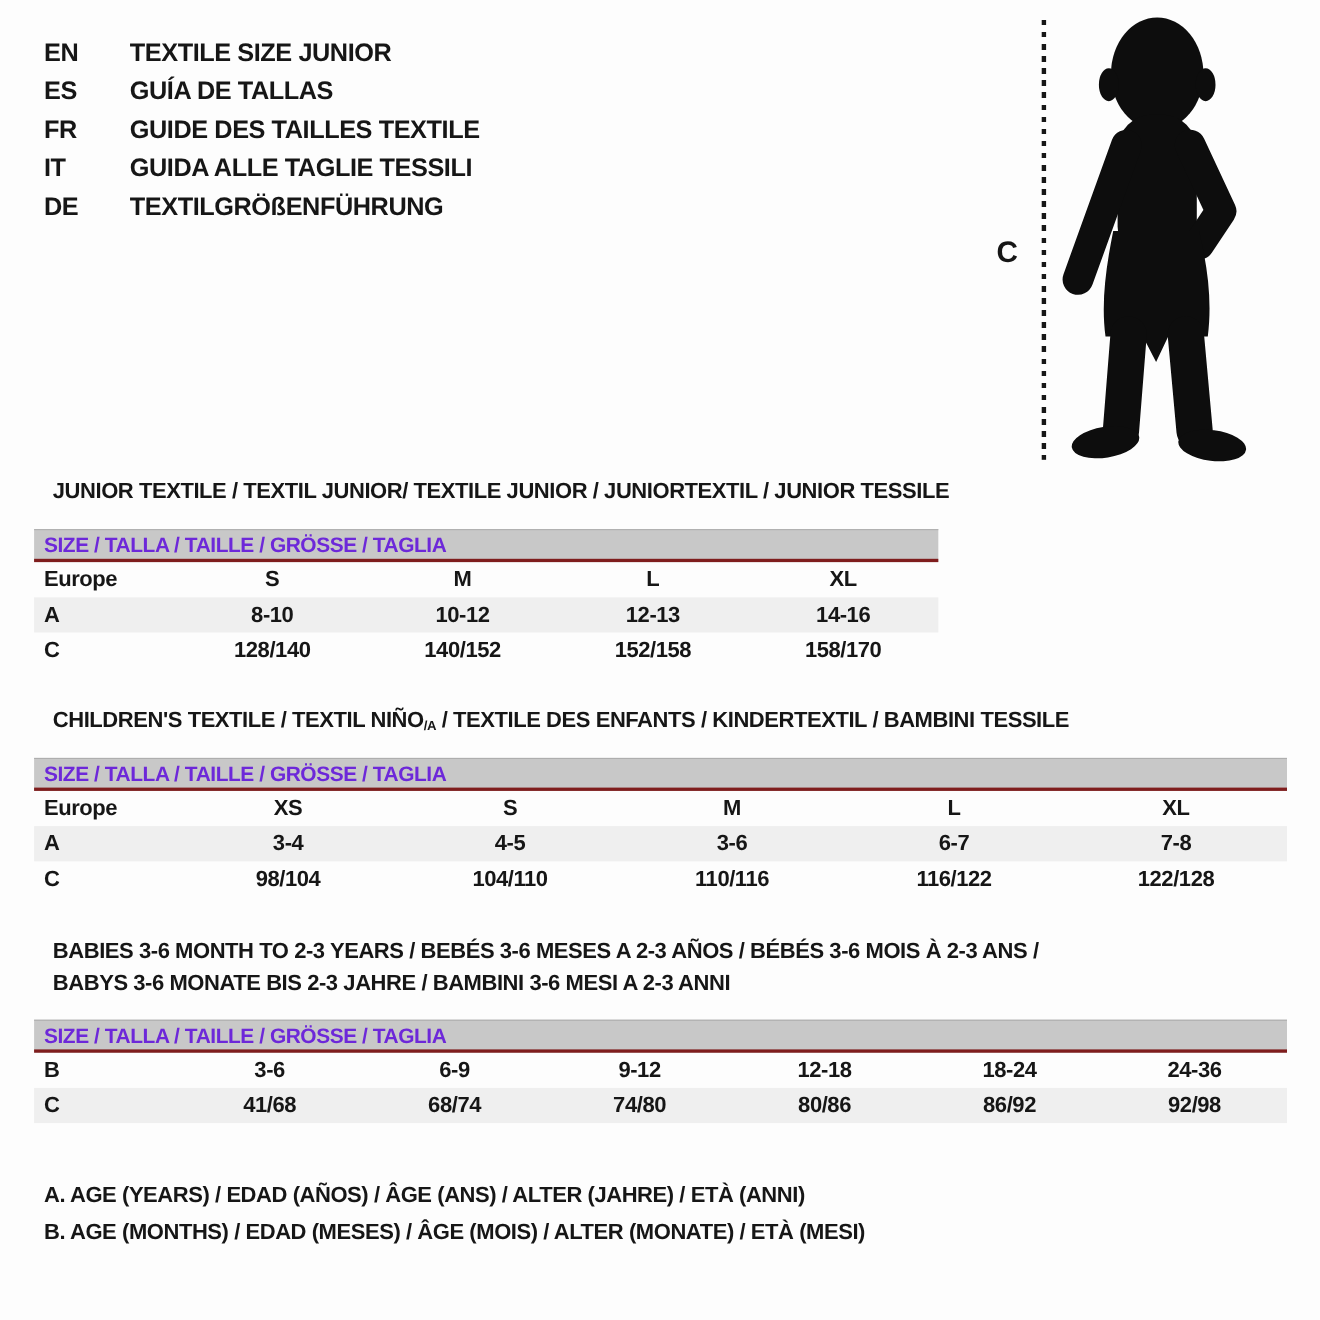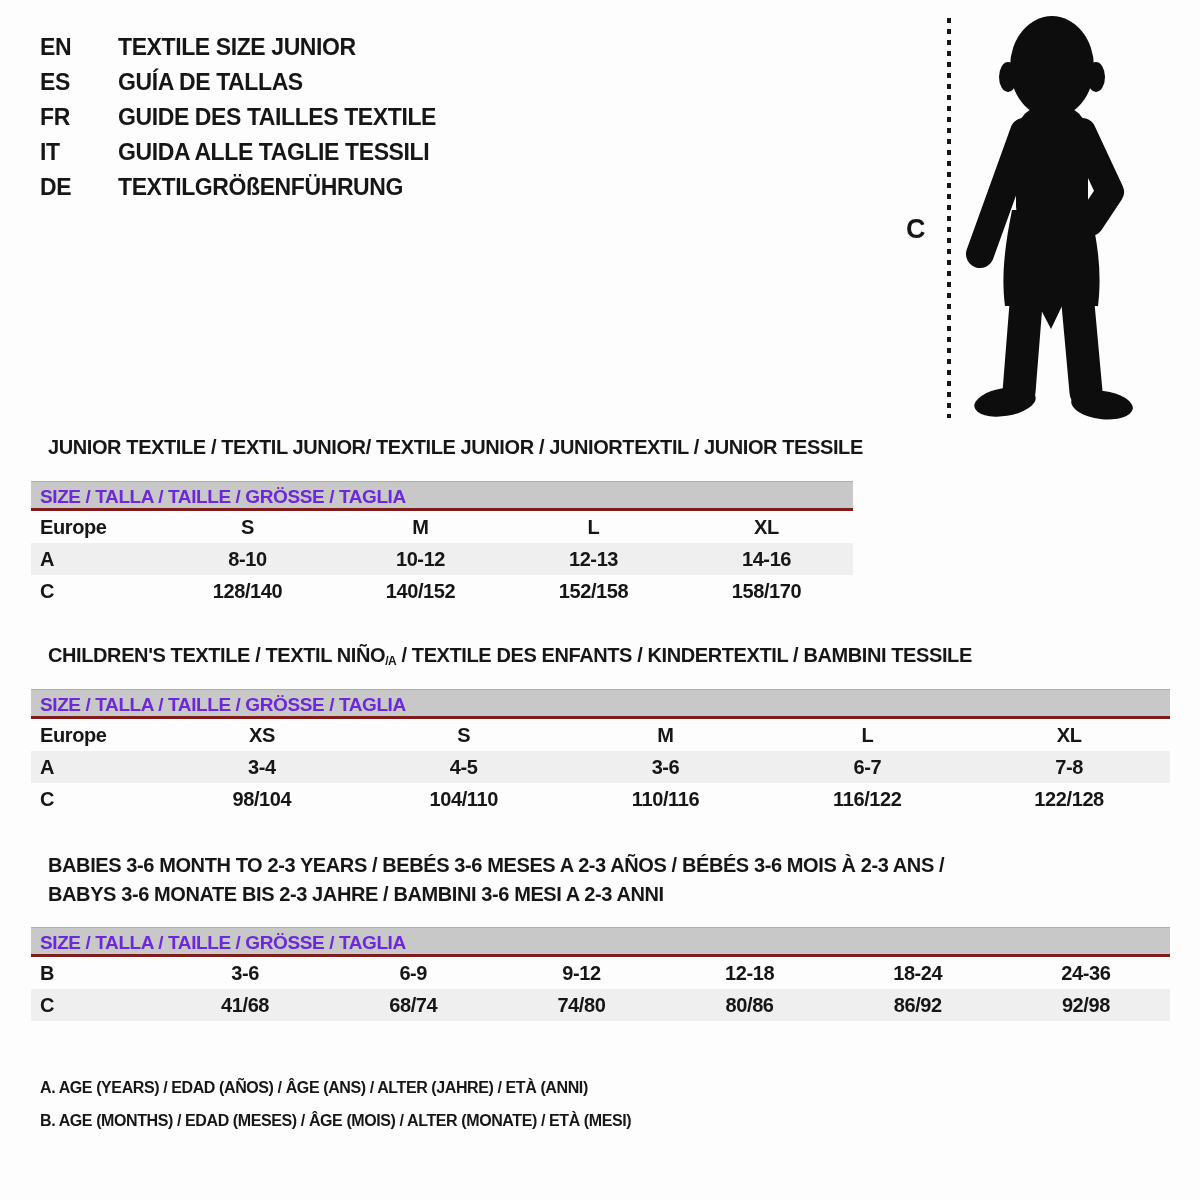--- a/index.html
+++ b/index.html
@@ -31,21 +31,21 @@
     padding-left:9px;box-sizing:border-box;border-top:1px solid #aeaeae;border-bottom:3px solid #7f1d1d;
   }
   .trow{display:grid;height:32px;align-items:center;font-size:20px;}
   .cols4{grid-template-columns:130px repeat(4,1fr);}
   .cols5{grid-template-columns:130px repeat(5,1fr);}
   .cols6{grid-template-columns:130px repeat(6,1fr);}
   .lbl{padding-left:9px;}
   .val{text-align:center;}
   .shaded{background:#efefef;}
   
-  .legend{position:absolute;left:40px;top:1071px;font-size:16px;}
+  .legend{position:absolute;left:40px;top:1071px;font-size:20px;}
   .legend-line{height:33px;line-height:33px;white-space:nowrap;}
 </style>
 </head>
 <body>
 
 <div class="page">
 
   <div class="lang-block">
     <div class="lang-row">
       <span class="lang-code">EN</span>

